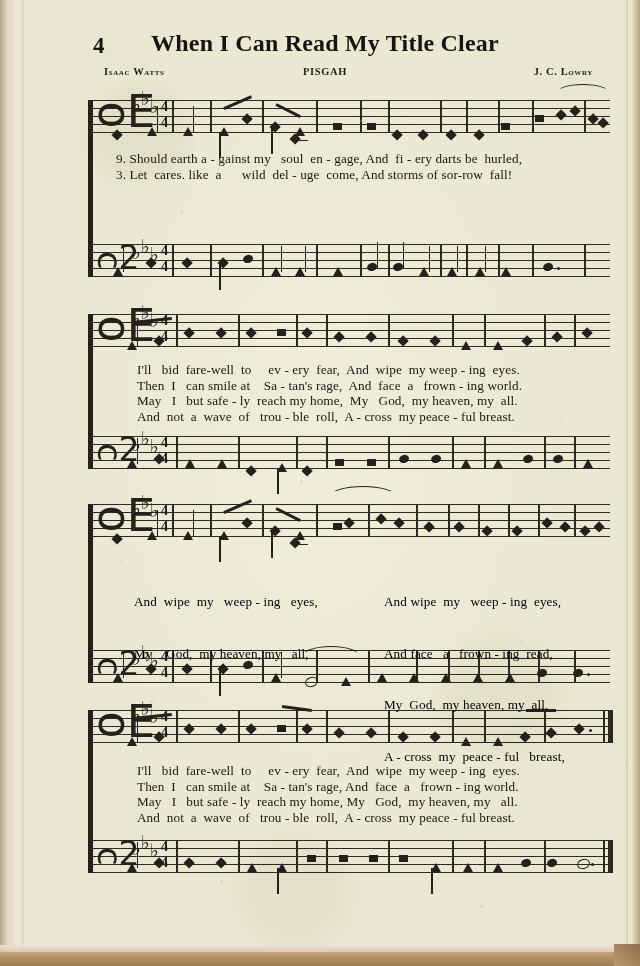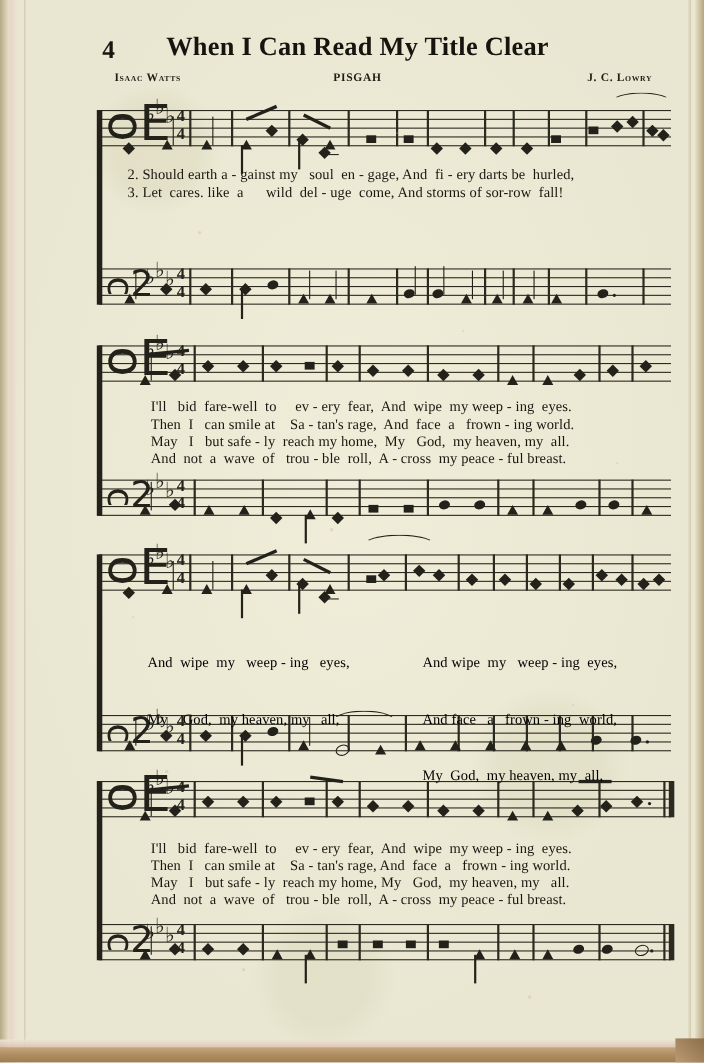--- a/index.html
+++ b/index.html
@@ -479,40 +479,41 @@
       <div class="beam" style="left: 132px; top: 717px; width: 40.1995px; transform: rotate(-5.71059deg);"></div>
       <div class="beam" style="left: 282px; top: 705px; width: 30.2655px; transform: rotate(7.59464deg);"></div>
       <div class="beam" style="left: 526px; top: 709px; width: 30px; transform: rotate(0deg);"></div>
       <div class="endbar-thin" style="left: 603px; top: 710px; height: 33px;"></div>
       <div class="endbar-thick" style="left: 608px; top: 710px; height: 33px;"></div>
       <div class="endbar-thin" style="left: 603px; top: 840px; height: 33px;"></div>
       <div class="endbar-thick" style="left: 608px; top: 840px; height: 33px;"></div>
     </div>
 
   <div class="lyrics" style="left:116px;top:151px;">
-    <div class="lyr-line">2. Should earth a - gainst my   soul  en - gage, And  fi - ery darts be  hurled,</div>
+    <div class="lyr-line">9. Should earth a - gainst my   soul  en - gage, And  fi - ery darts be  hurled,</div>
     <div class="lyr-line">3. Let  cares. like  a      wild  del - uge  come, And storms of sor-row  fall!</div>
   </div>
 
   <div class="lyrics" style="left:137px;top:362px;">
     <div class="lyr-line">I'll   bid  fare-well  to     ev - ery  fear,  And  wipe  my weep - ing  eyes.</div>
     <div class="lyr-line">Then  I   can smile at    Sa - tan's rage,  And  face  a   frown - ing world.</div>
     <div class="lyr-line">May   I   but safe - ly  reach my home,  My   God,  my heaven, my  all.</div>
     <div class="lyr-line">And  not  a  wave  of   trou - ble  roll,  A - cross  my peace - ful breast.</div>
   </div>
 
   <div class="two-col" style="left:134px;top:558px;">
     <div class="col" style="width:250px;">
       <div class="lyr-line">And  wipe  my   weep - ing   eyes,</div>
       <div class="lyr-line">My    God,  my heaven, my   all,</div>
     </div>
     <div class="col">
       <div class="lyr-line">And wipe  my   weep - ing  eyes,</div>
-      <div class="lyr-line">And face   a   frown - ing  world,</div>
+      <div class="lyr-line">And face   a   frown - ing  read,</div>
       <div class="lyr-line">My  God,  my heaven, my  all,</div>
+      <div class="lyr-line">A - cross  my  peace - ful   breast,</div>
     </div>
   </div>
 
   <div class="lyrics" style="left:137px;top:763px;">
     <div class="lyr-line">I'll   bid  fare-well  to     ev - ery  fear,  And  wipe  my weep - ing  eyes.</div>
     <div class="lyr-line">Then  I   can smile at    Sa - tan's rage, And  face  a   frown - ing world.</div>
     <div class="lyr-line">May   I   but safe - ly  reach my home, My   God,  my heaven, my   all.</div>
     <div class="lyr-line">And  not  a  wave  of   trou - ble  roll,  A - cross  my peace - ful breast.</div>
   </div>
 <div class="speck" style="left: 180px; top: 210px; width: 3px; height: 3px;"></div>

